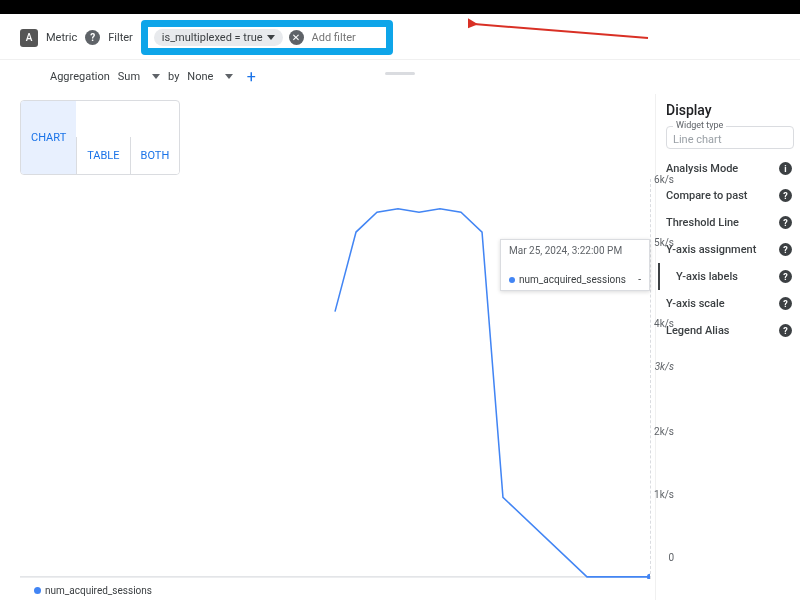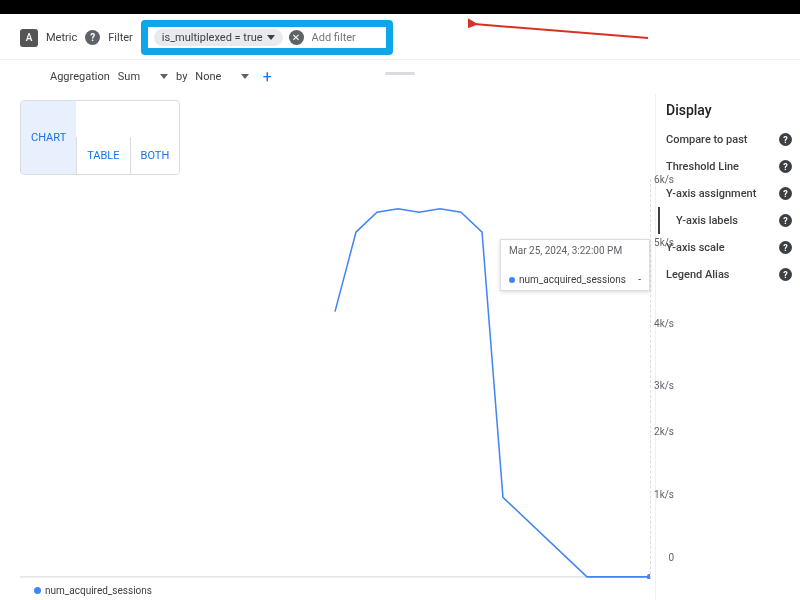--- a/index.html
+++ b/index.html
@@ -11,21 +11,21 @@
   .metric-select { border:1px solid #dadce0; border-radius:4px; padding:3px 6px; display:flex; align-items:center; gap:4px; cursor:pointer; }
   .metric-select span.txt { color:#1a73e8; font-size:11px; }
   .caret { width:0;height:0;border-left:4px solid transparent;border-right:4px solid transparent;border-top:5px solid #5f6368; }
   .help-ic { width:15px;height:15px;border-radius:50%; background:#5f6368; color:#fff; display:flex; align-items:center; justify-content:center; font-size:10px; font-weight:bold; cursor:pointer;}
   .filter-chip { background:#e8eaed; border-radius:10px; padding:2px 8px; font-size:11px; color:#3c4043; display:flex; align-items:center; gap:4px; cursor:pointer;}
   .filter-chip .caret{border-top-color:#3c4043;}
   .clear-ic { width:15px;height:15px;border-radius:50%; background:#5f6368; color:#fff; display:flex;align-items:center;justify-content:center; font-size:10px; cursor:pointer;}
   .addfilter-input { border:none; outline:none; font-size:11px; color:#9aa0a6; width:70px; }
   .filter-box { display:flex; align-items:center; gap:6px; border:7px solid #0ea5e9; border-radius:4px; padding:2px 6px; }
   .agg-bar { display:flex; align-items:center; gap:8px; padding:6px 10px 8px 50px; }
-  .sel { border:none; display:flex; align-items:center; gap:20px; font-size:11px; color:#3c4043; cursor:pointer; }
+  .sel { border:none; display:flex; align-items:center; gap:12px; font-size:11px; color:#3c4043; cursor:pointer; }
   .plus-btn { width:20px;height:20px; display:flex;align-items:center;justify-content:center; color:#1a73e8; font-size:16px; cursor:pointer; border-radius:50%;}
   .main { display:flex; height:calc(600px - 14px - 34px - 34px); }
   .chart-zone { flex:1; padding:0 4px 0 20px; position:relative;}
   .tabs { display:flex; border:1px solid #dadce0; border-radius:4px; width:fit-content; margin:6px 0 4px 0; overflow:hidden; }
   .tabs button { border:none; background:#fff; padding:12px 10px; font-size:11px; color:#1a73e8; cursor:pointer; }
   .tabs button.active { background:#e8f0fe; }
   .tabs button + button { border-left:1px solid #dadce0;margin-top:36px; }
   .chart-wrap { position:relative; height:400px; border-right:1px dashed #dadce0; }
   svg.chart { width:100%; height:100%; }
   .ylabel { position:absolute; right:-24px; font-size:10px; color:#5f6368; transform:translateY(-50%); }
@@ -106,30 +106,38 @@
       </svg>
       <div id="yticks-container"></div>
       <div class="tooltip-box">
         <div class="ts">Mar 25, 2024, 3:22:00 PM</div>
         <div class="row">
             <span class="dot"></span>
             <span>num_acquired_sessions</span>
             <span style="margin-left:auto">-</span>
           </div>
       </div>
-    <div class="ylabel" style="top: 378px;">0</div><div class="ylabel" style="top: 315px;">1k/s</div><div class="ylabel" style="top: 252px;">2k/s</div><div class="ylabel" style="top: 206px;">3k/s</div><div class="ylabel" style="top: 144px; margin-left: 20px;">4k/s</div><div class="ylabel" style="top: 63px;">5k/s</div><div class="ylabel" style="top: 0px;">6k/s</div></div>
+    <div class="ylabel" style="top: 378px;">0</div><div class="ylabel" style="top: 315px;">1k/s</div><div class="ylabel" style="top: 252px;">2k/s</div><div class="ylabel" style="top: 187px; font-style: italic;">3k/s</div><div class="ylabel" style="top: 144px; margin-left: 20px;">4k/s</div><div class="ylabel" style="top: 63px;">5k/s</div><div class="ylabel" style="top: 0px;">6k/s</div></div>
 
     <div class="legend">
       <span class="dot"></span>
       <span>num_acquired_sessions</span>
     </div>
   </div>
 
   <div class="right-panel">
     <h4>Display</h4>
+    <div class="fieldset">
+      <span class="legend-lbl">Widget type</span>
+      <span class="val">Line chart</span>
+    </div>
+    <div class="prop-row">
+        <span>Analysis Mode</span>
+        <span class="q">i</span>
+      </div>
     <div class="prop-row">
         <span>Compare to past</span>
         <span class="q">?</span>
       </div>
     <div class="prop-row">
         <span>Threshold Line</span>
         <span class="q">?</span>
       </div>
     <div class="prop-row">
         <span>Y-axis assignment</span>

